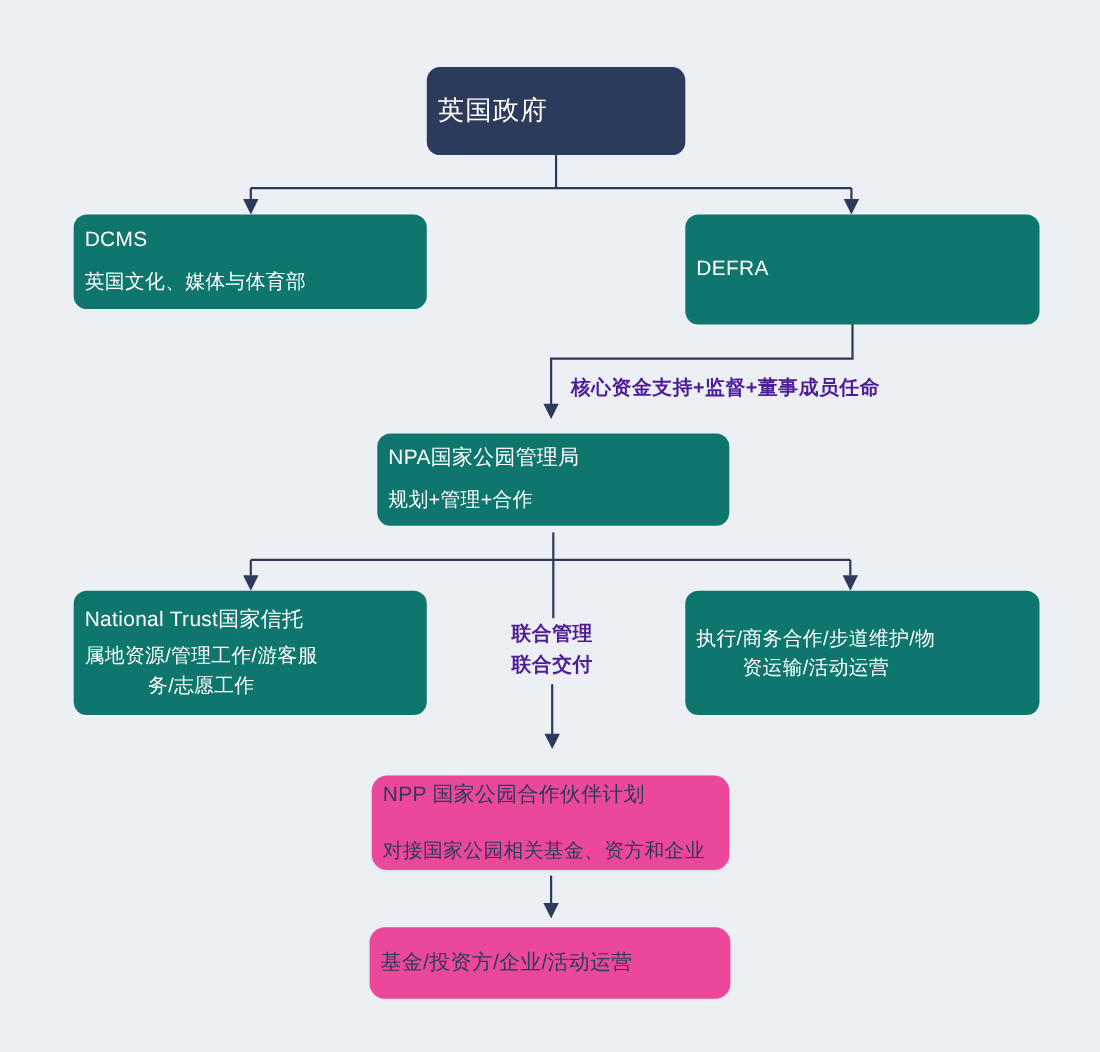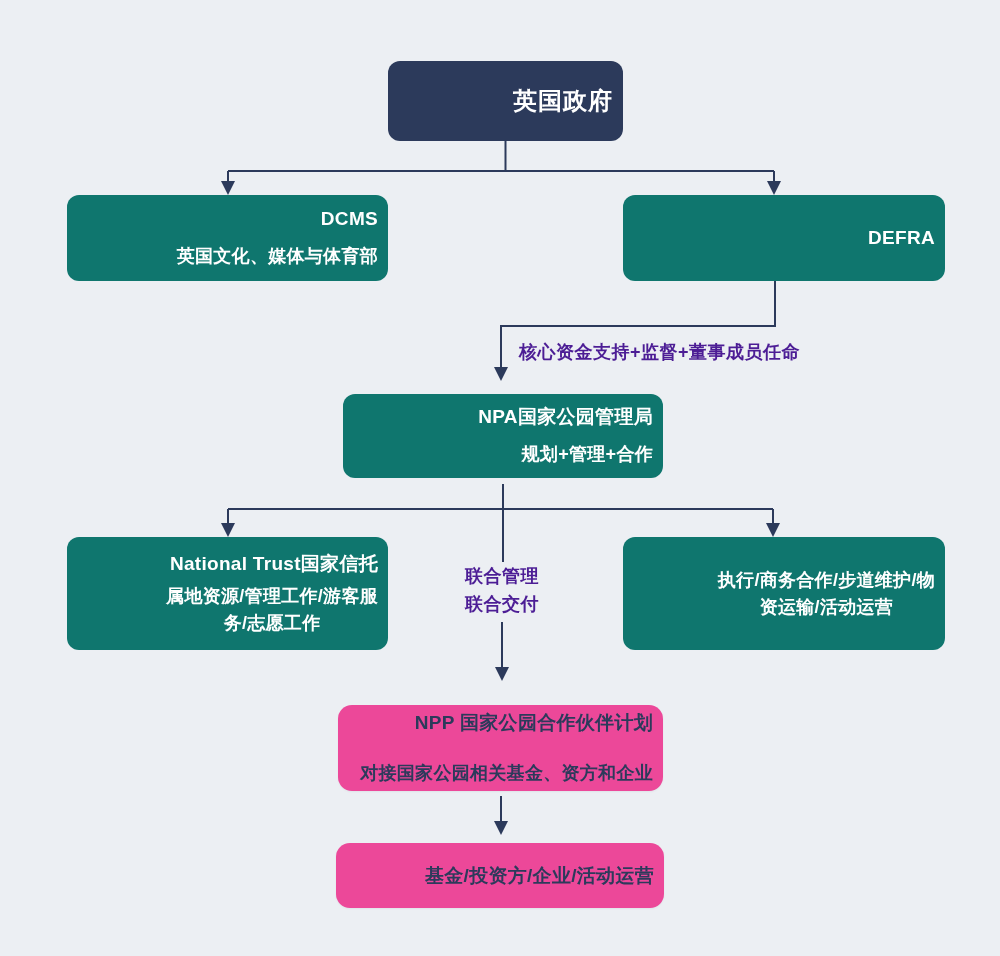--- a/index.html
+++ b/index.html
@@ -18,24 +18,24 @@
     position: absolute;
     left: 0;
     top: 0;
     z-index: 0;
   }
   .node {
     position: absolute;
     z-index: 1;
     display: flex;
     flex-direction: column;
-    align-items: flex-end;
+    align-items: flex-start;
     justify-content: center;
     text-align: center;
-    font-weight: bold;
+    font-weight: normal;
     gap: 11px;
     box-sizing: border-box;
     padding: 6px 10px;
   }
   .node.blue {
     background: #0f766e;
     color: #FFFFFF;
     border-radius: 12px;
   }
   .node.dark {
@@ -113,21 +113,21 @@
 
   <div class="node dark" style="left:388px;top:61px;width:235px;height:80px">
     <div class="node-title">英国政府</div>
   </div>
 
   <div class="node blue" style="left:67px;top:195px;width:321px;height:86px">
     <div class="node-title">DCMS</div>
     <div class="node-subtitle">英国文化、媒体与体育部</div>
   </div>
 
-  <div class="node blue" style="left:623px;top:195px;width:322px;height:86px">
+  <div class="node blue" style="left:623px;top:195px;width:322px;height:100px">
     <div class="node-title">DEFRA</div>
   </div>
 
   <div class="edge-label" style="left:519px;top:340px">核心资金支持+监督+董事成员任命</div>
 
   <div class="node blue" style="left:343px;top:394px;width:320px;height:84px">
     <div class="node-title">NPA国家公园管理局</div>
     <div class="node-subtitle">规划+管理+合作</div>
   </div>
 

